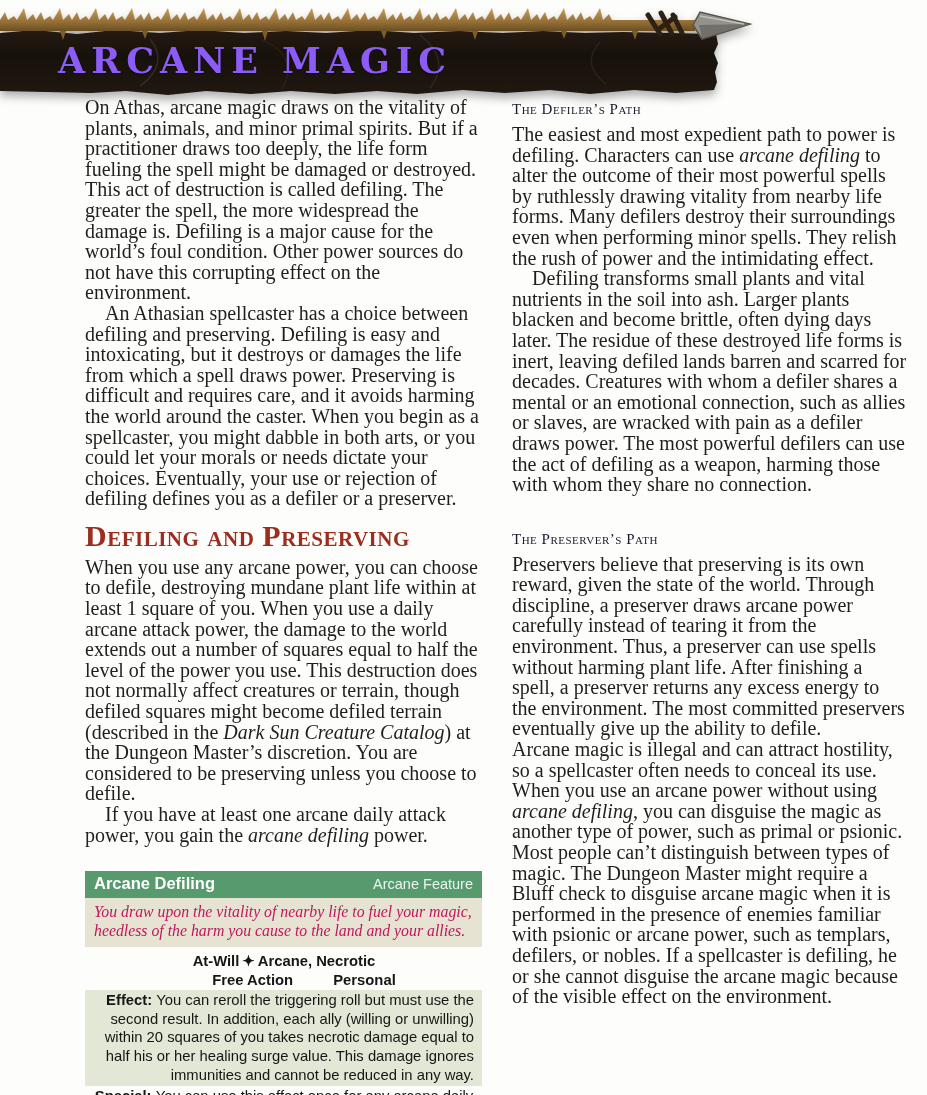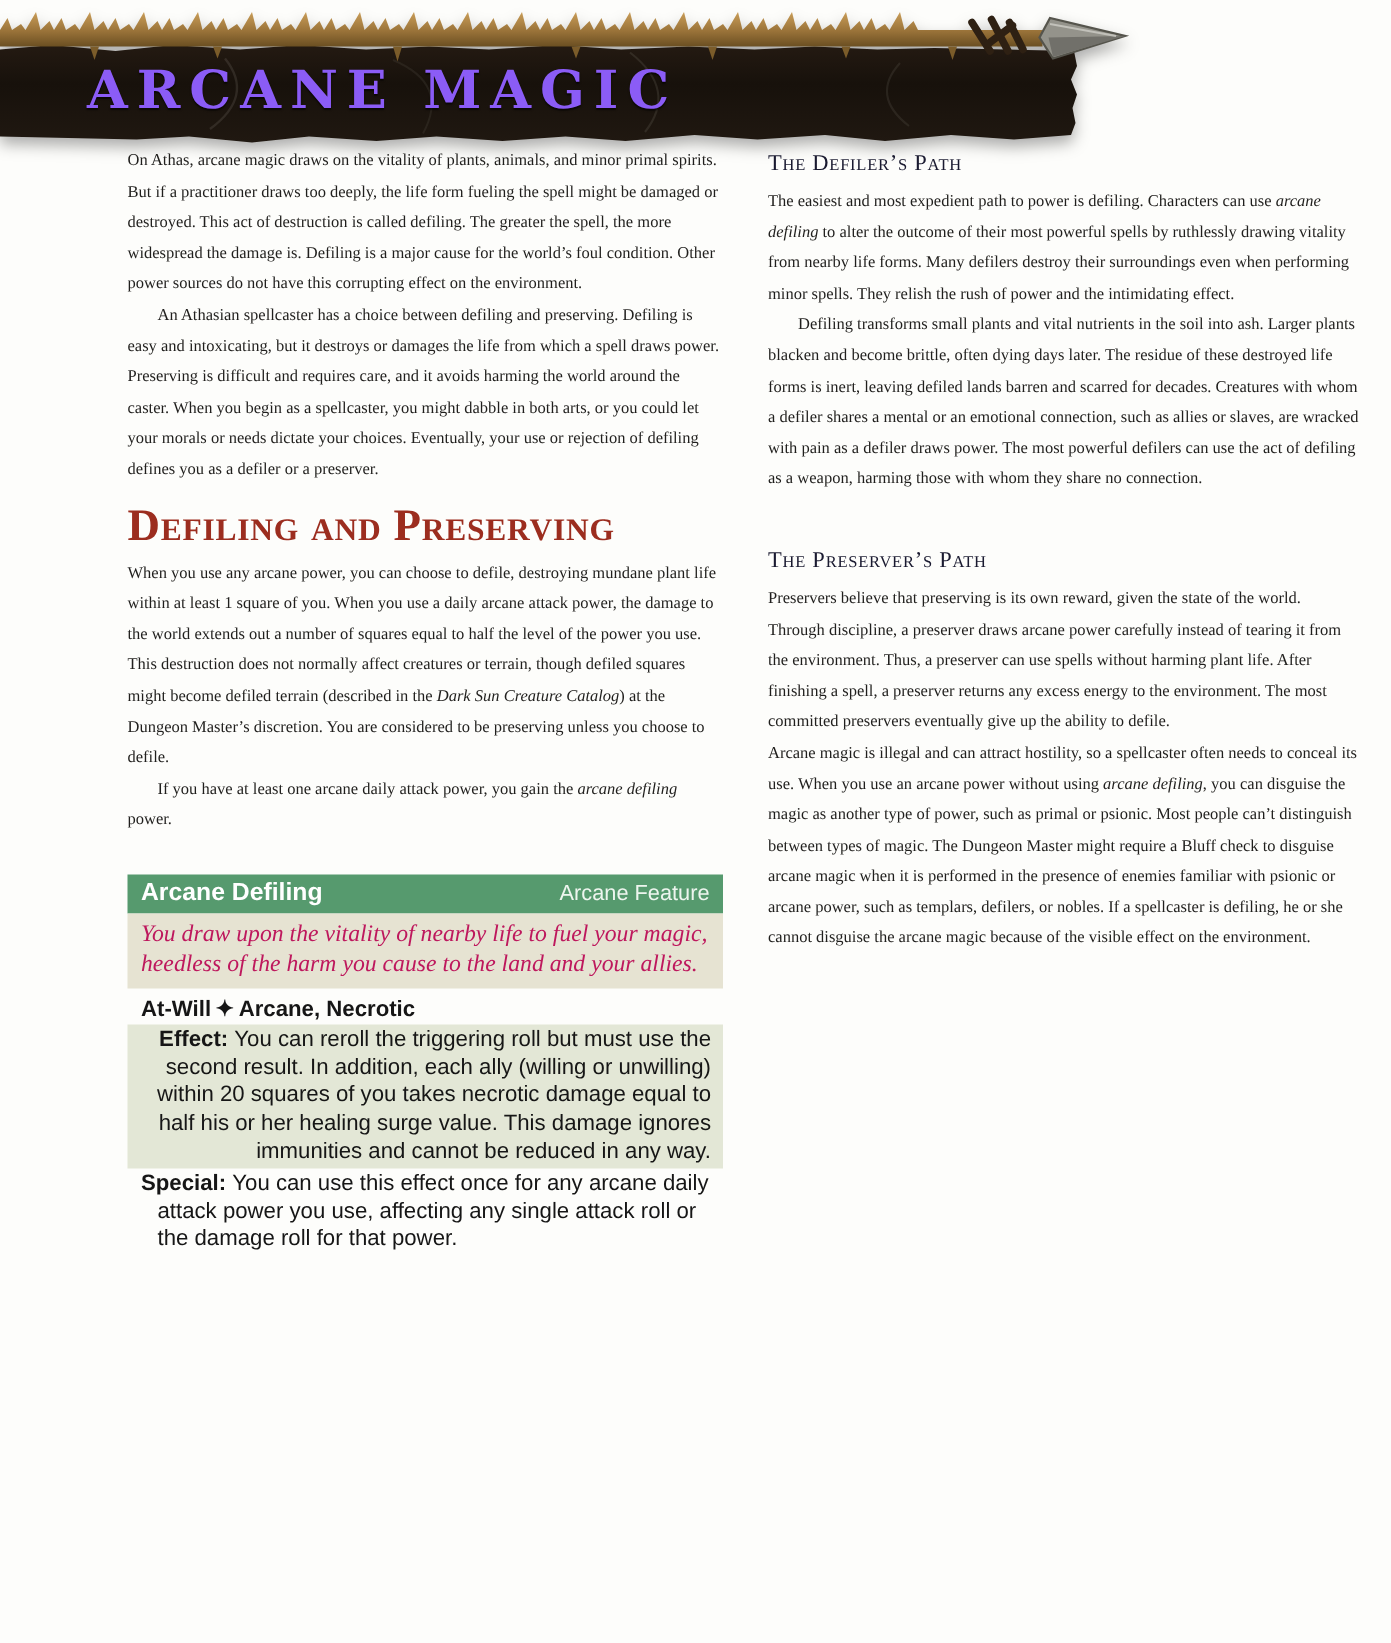--- a/index.html
+++ b/index.html
@@ -23,21 +23,21 @@
     position:absolute;left:58px;top:36px;
     font-family:"DejaVu Serif",serif;font-weight:bold;
     font-size:35px;letter-spacing:6px;color:#8b5cf6;
     text-shadow:0 1px 1px rgba(0,0,0,.6);
     white-space:nowrap;
   }
   
   .content{position:absolute;top:97px;left:85px;width:822px;display:flex;gap:30px;}
   .col{width:397px;}
   .col.right{width:395px;}
-  p.body{margin:0;font-size:11px;line-height:20.6px;text-align:left;}
+  p.body{margin:0;font-size:20px;line-height:20.6px;text-align:left;}
   p.body.indent{text-indent:20px;}
   .it{font-style:italic;}
   .bd{font-weight:bold;}
   h2.red-heading{
     margin:11px 0 5px;font-weight:bold;font-variant:small-caps;
     color:var(--heading-red);font-size:30px;line-height:32px;letter-spacing:.5px;
     font-family:"Liberation Serif",serif;
   }
   h2.red-heading.nowrap{white-space:nowrap;}
   h2.red-heading.wrap2{max-width:345px;margin-top:15px;margin-bottom:6px;}
@@ -58,21 +58,21 @@
     padding:3px 9px 4px 9px;
   }
   .pc-title{font-weight:bold;font-size:16.5px;}
   .pc-feature{font-size:14.5px;color:#edf5ee;}
   .pc-flavor{
     background:var(--flavor-bg);
     font-family:"Liberation Serif",serif;font-style:italic;
     font-size:15.8px;line-height:19.6px;padding:4px 9px 6px 9px;color:#be185d;
   }
   .pc-body{padding-top:5px;}
-  .pc-line{padding:0 8px 0 20px;text-indent:-11px;}
+  .pc-line{padding:0 8px 0 20px;text-indent:-11px;text-align:center;}
   .pc-line.plain{padding-left:9px;text-indent:0;}
   .pc-action .act{display:inline-block;width:161px;font-weight:bold;}
   .pc-action .rng{font-weight:bold;}
   .pc-usage{font-weight:bold;}
   .pc-usage .star{padding:0 3px;}
   .pc-effect{
     background:var(--effect-bg);
     padding:1px 8px 2px 12px;text-indent:-11px;margin:1px 0;text-align:right;
   }
 </style>
@@ -142,20 +142,23 @@
     <div class="power-card">
       <div class="pc-header">
         <span class="pc-title">Arcane Defiling</span>
         <span class="pc-feature">Arcane Feature</span>
       </div>
       <div class="pc-flavor">You draw upon the vitality of nearby life to fuel your magic, heedless of the harm you cause to the land and your allies.</div>
       <div class="pc-body">
         <div class="pc-line plain pc-usage">
           <span>At-Will</span><span class="star">✦</span><span>Arcane, Necrotic</span>
         </div>
+        <div class="pc-line plain pc-action">
+          <span class="act">Free Action</span><span class="rng">Personal</span>
+        </div>
         <div class="pc-effect"><span class="bd">Effect: </span><span>You can reroll the triggering roll but must use the second result. In addition, each ally (willing or unwilling) within 20 squares of you takes necrotic damage equal to half his or her healing surge value. This damage ignores immunities and cannot be reduced in any way.</span></div>
         <div class="pc-line"><span class="bd">Special: </span><span>You can use this effect once for any arcane daily attack power you use, affecting any single attack roll or the damage roll for that power.</span></div>
       </div>
     </div>
   </div>
 
   <div class="col right">
     <h3 class="dark-heading">The Defiler’s Path</h3>
     <p class="body"><span>The easiest and most expedient path to power is defiling. Characters can use </span><span class="it">arcane defiling</span><span> to alter the outcome of their most powerful spells by ruthlessly drawing vitality from nearby life forms. Many defilers destroy their surroundings even when performing minor spells. They relish the rush of power and the intimidating effect.</span></p>
     <p class="body indent">Defiling transforms small plants and vital nutrients in the soil into ash. Larger plants blacken and become brittle, often dying days later. The residue of these destroyed life forms is inert, leaving defiled lands barren and scarred for decades. Creatures with whom a defiler shares a mental or an emotional connection, such as allies or slaves, are wracked with pain as a defiler draws power. The most powerful defilers can use the act of defiling as a weapon, harming those with whom they share no connection.</p>

